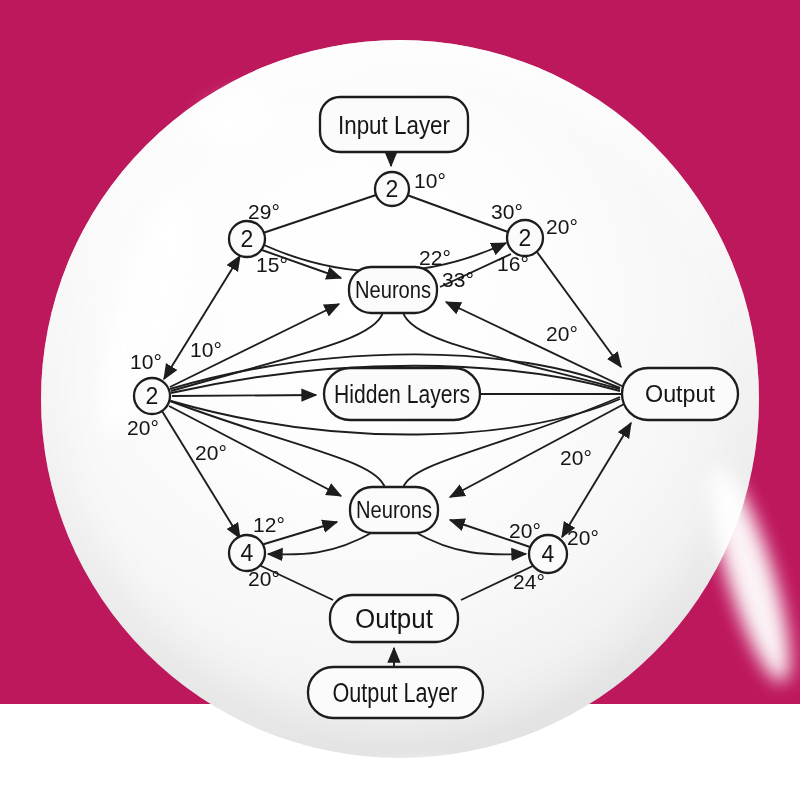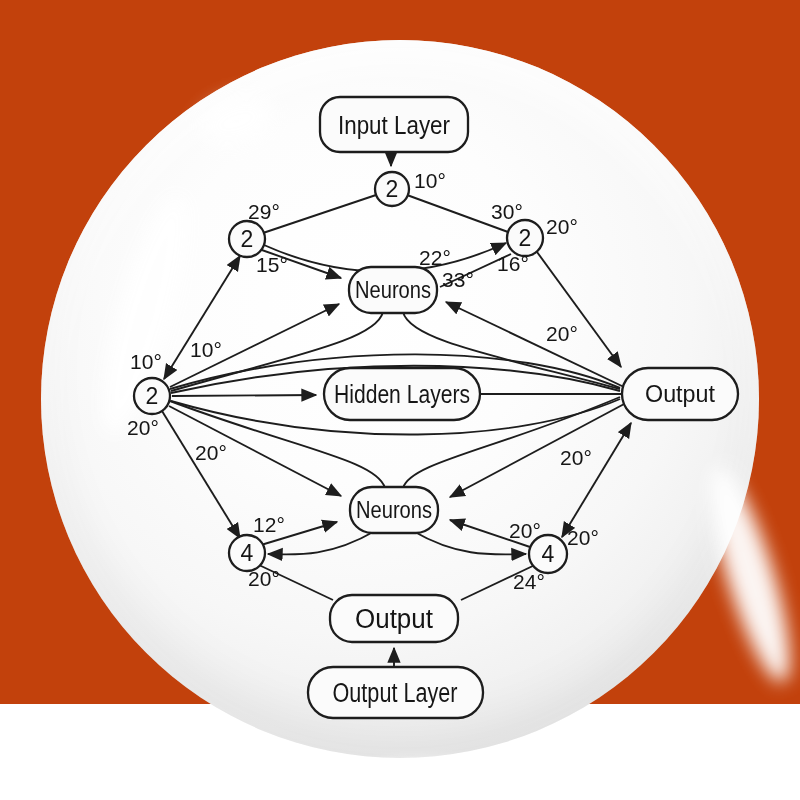--- a/index.html
+++ b/index.html
@@ -1,17 +1,17 @@
 <!DOCTYPE html>
 <html><head>
 <meta charset="utf-8">
 <style>
   html,body{margin:0;padding:0;background:#ffffff;}
   body{width:800px;height:800px;overflow:hidden;font-family:"Liberation Sans",sans-serif;}
-  .scene{position:relative;width:800px;height:704px;background:#c2410c;}
+  .scene{position:relative;width:800px;height:704px;background:#be185d;}
   .sphere{
     position:absolute;left:41px;top:40px;width:718px;height:718px;border-radius:50%;
     background:radial-gradient(circle at 44% 36%,
       #ffffff 0%, #fdfdfd 30%, #f7f7f7 55%, #efefef 72%,
       #e4e4e4 86%, #d3d3d3 96%, #c5c5c5 100%);
     box-shadow: inset 0 -28px 50px rgba(0,0,0,0.05),
                 inset 0 22px 40px rgba(255,255,255,0.85);
   }
   .hl{position:absolute;background:#ffffff;border-radius:50%;}
   .hl-left{left:78px;top:150px;width:52px;height:248px;transform:rotate(16deg);filter:blur(9px);opacity:.95;}

